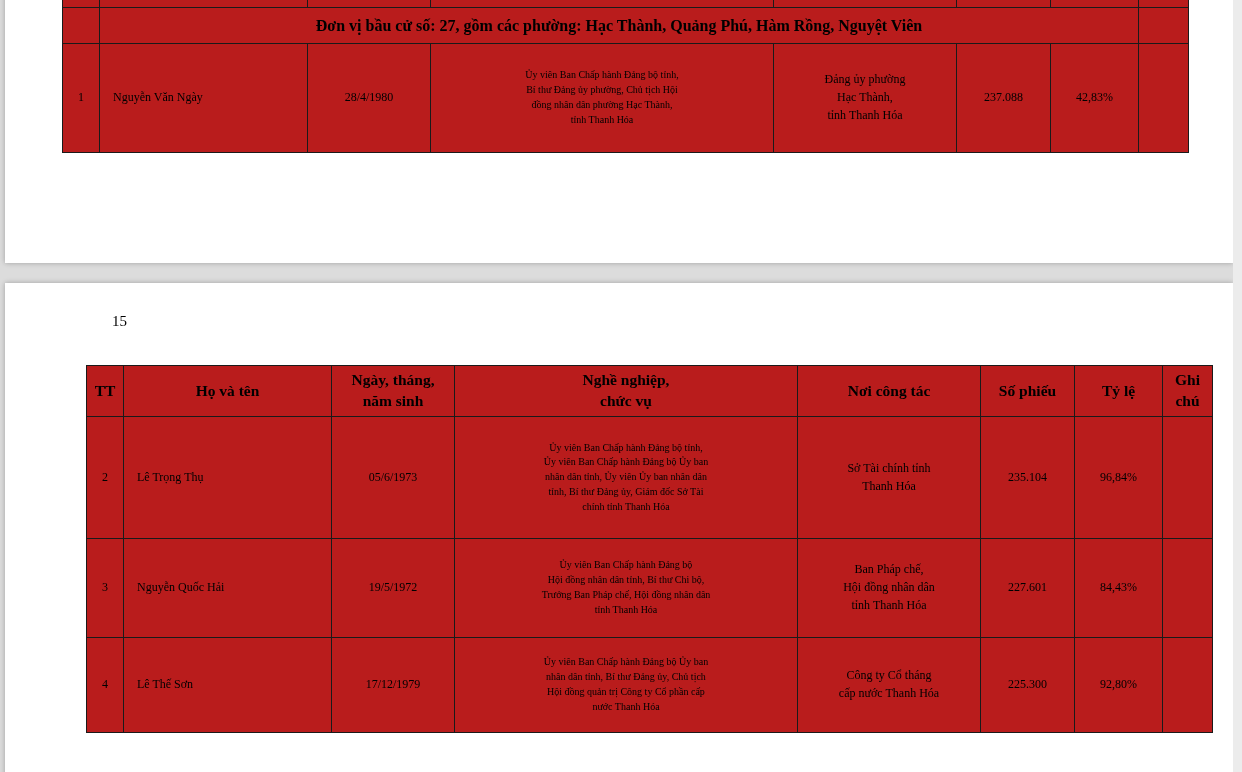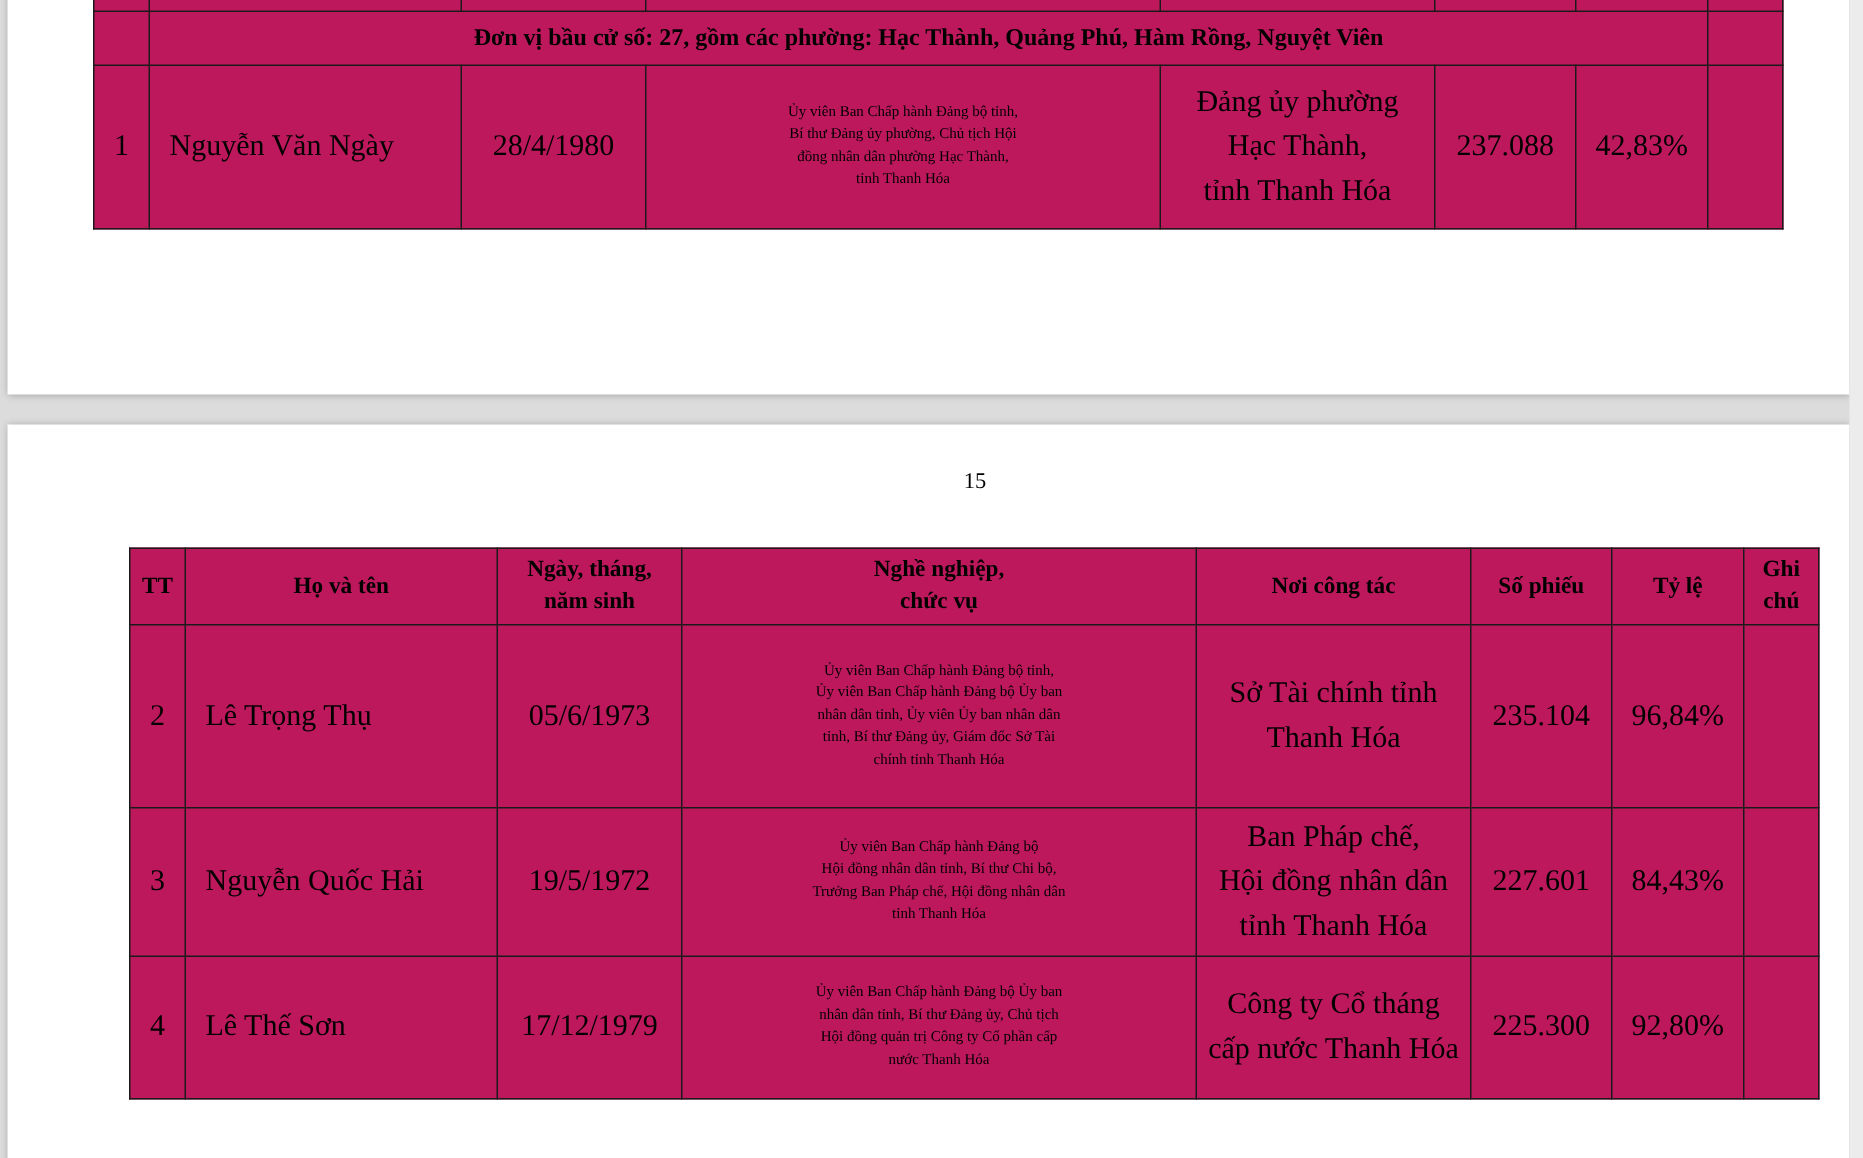--- a/index.html
+++ b/index.html
@@ -20,30 +20,30 @@
   }
   #page-prev{top:-10px;height:273px;}
   #page-cur{top:283px;height:500px;}
 
   .doc-table{
     position:absolute;
     left:57px;
     border-collapse:collapse;
     table-layout:fixed;
     width:1126px;
-    background:#be185d;
+    background:#b91c1c;
   }
   #table-prev{top:10px;}
   #table-cur{top:82px;margin-left:24px;}
 
   .doc-table td{
     border:1.5px solid #1a1a1a;
     vertical-align:middle;
     text-align:center;
-    font-size:20px;
+    font-size:12px;
     line-height:1.45;
     padding:2px 4px;
     white-space:pre-line;
     overflow:hidden;
   }
   #table-prev{border-top:none;}
   #table-prev tr.cutoff td{border-top:none;height:7px;line-height:0;padding:0;}
   tr.unit-row td{height:31px;font-weight:bold;font-size:16px;}
   tr.cand-row td{line-height:1.48;}
   #table-prev tr.cand-row td{height:104px;}
@@ -52,21 +52,20 @@
   #table-cur tr.r3 td{height:94px;}
   #table-cur tr.r4 td{height:90px;}
   td.c-name{text-align:left;padding-left:13px;}
   td.c-occ{line-height:1.5;font-size:10px;}
   td.c-work{line-height:1.6;}
 
   .page-number{
     position:absolute;
     left:57px;top:30px;
     width:1126px;
-    text-align:center;
     padding-left:50px;
     box-sizing:border-box;
     font-size:15px;
   }
   .scrollbar-track{
     position:absolute;
     right:0;top:0;
     width:9px;height:772px;
     background:#ececec;
     z-index:5;

